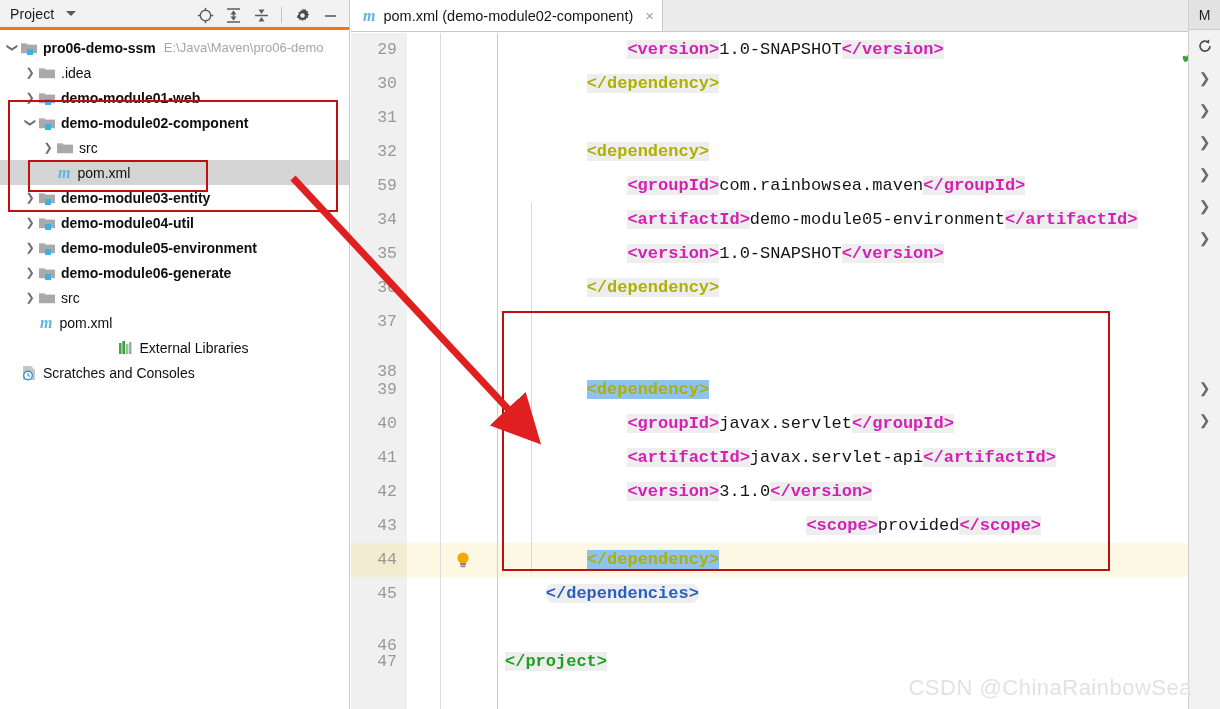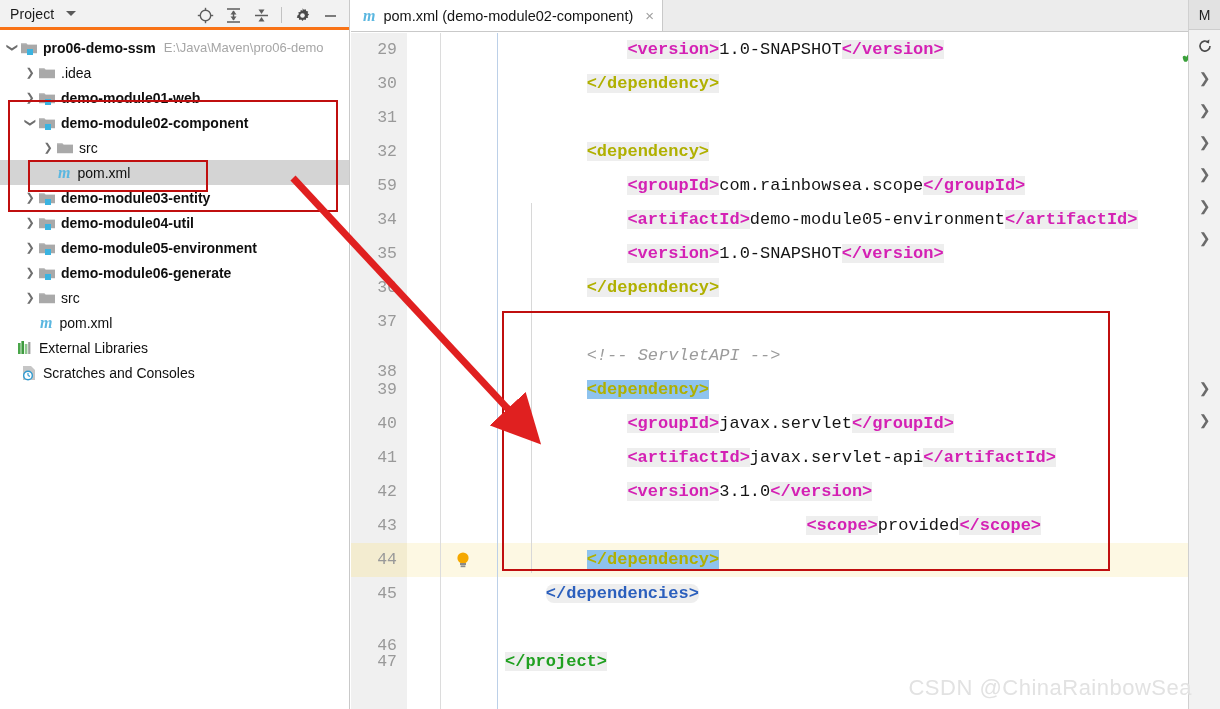--- a/index.html
+++ b/index.html
@@ -415,21 +415,21 @@
           </span>
           <span class="label plain">src</span>
         </div>
         <div class="tree-row" style="padding-left: 22px;">
           <span class="arrow empty">❯</span>
           <span class="ico">
             <span class="mvn-m">m</span>
           </span>
           <span class="label plain">pom.xml</span>
         </div>
-        <div class="tree-row" style="padding-left: 0;">
+        <div class="tree-row" style="padding-left: 0; justify-content: center;">
           <span class="arrow empty">❯</span>
           <span class="ico">
             <svg width="18" height="18" viewBox="0 0 18 18">
               <rect x="2" y="4" width="2.6" height="11" fill="#4aa64a"></rect>
               <rect x="5.4" y="2" width="2.6" height="13" fill="#3e9b3e"></rect>
               <rect x="8.8" y="5" width="2.6" height="10" fill="#8fc78f"></rect>
               <rect x="12.2" y="3" width="2.2" height="12" fill="#9d9d9d"></rect>
             </svg>
           </span>
           <span class="label plain">External Libraries</span>
@@ -520,26 +520,25 @@
               <circle cx="10" cy="8" r="5.6" fill="#f5a800"></circle>
               <rect x="7" y="13" width="6" height="2" fill="#8a8a8a"></rect>
               <rect x="7.6" y="15.4" width="4.8" height="1.8" fill="#8a8a8a"></rect>
             </svg></div>
         </div>
       <div id="code-text">
           <div class="cline" style="top: 0px;"><span>            </span><span class="tok tag-pink bgsoft">&lt;version&gt;</span><span class="tok txt">1.0-SNAPSHOT</span><span class="tok tag-pink bgsoft">&lt;/version&gt;</span></div>
           <div class="cline" style="top: 34px;"><span>        </span><span class="tok tag-olive bgsoft">&lt;/dependency&gt;</span></div>
           <div class="cline" style="top: 68px;"></div>
           <div class="cline" style="top: 102px;"><span>        </span><span class="tok tag-olive bgsoft">&lt;dependency&gt;</span></div>
-          <div class="cline" style="top: 136px;"><span>            </span><span class="tok tag-pink bgsoft">&lt;groupId&gt;</span><span class="tok txt">com.rainbowsea.scope</span><span class="tok tag-pink bgsoft">&lt;/groupId&gt;</span></div>
+          <div class="cline" style="top: 136px;"><span>            </span><span class="tok tag-pink bgsoft">&lt;groupId&gt;</span><span class="tok txt">com.rainbowsea.maven</span><span class="tok tag-pink bgsoft">&lt;/groupId&gt;</span></div>
           <div class="cline" style="top: 170px;"><span>            </span><span class="tok tag-pink bgsoft">&lt;artifactId&gt;</span><span class="tok txt">demo-module05-environment</span><span class="tok tag-pink bgsoft">&lt;/artifactId&gt;</span></div>
           <div class="cline" style="top: 204px;"><span>            </span><span class="tok tag-pink bgsoft">&lt;version&gt;</span><span class="tok txt">1.0-SNAPSHOT</span><span class="tok tag-pink bgsoft">&lt;/version&gt;</span></div>
           <div class="cline" style="top: 238px;"><span>        </span><span class="tok tag-olive bgsoft">&lt;/dependency&gt;</span></div>
           <div class="cline" style="top: 272px;"></div>
-          <div class="cline" style="top: 306px;"><span>        </span><span class="tok comment">&lt;!-- ServletAPI --&gt;</span></div>
           <div class="cline" style="top: 340px;"><span>        </span><span class="tok tag-olive bgsel">&lt;dependency&gt;</span></div>
           <div class="cline" style="top: 374px;"><span>            </span><span class="tok tag-pink bgsoft">&lt;groupId&gt;</span><span class="tok txt">javax.servlet</span><span class="tok tag-pink bgsoft">&lt;/groupId&gt;</span></div>
           <div class="cline" style="top: 408px;"><span>            </span><span class="tok tag-pink bgsoft">&lt;artifactId&gt;</span><span class="tok txt">javax.servlet-api</span><span class="tok tag-pink bgsoft">&lt;/artifactId&gt;</span></div>
           <div class="cline" style="top: 442px;"><span>            </span><span class="tok tag-pink bgsoft">&lt;version&gt;</span><span class="tok txt">3.1.0</span><span class="tok tag-pink bgsoft">&lt;/version&gt;</span></div>
           <div class="cline" style="top: 476px; text-align: center;"><span>            </span><span class="tok tag-pink bgsoft">&lt;scope&gt;</span><span class="tok txt">provided</span><span class="tok tag-pink bgsoft">&lt;/scope&gt;</span></div>
           <div class="hl-row" style="top: 510px; background: rgb(253, 248, 227);"></div>
           <div class="cline" style="top: 510px;"><span>        </span><span class="tok tag-olive bgsel">&lt;/dependency&gt;</span></div>
           <div class="cline" style="top: 544px;"><span>    </span><span class="tok tag-blue bgsoft">&lt;/dependencies&gt;</span></div>
           <div class="cline" style="top: 578px;"></div>
           <div class="cline" style="top: 612px;"><span class="tok tag-green bgsoft">&lt;/project&gt;</span></div>

